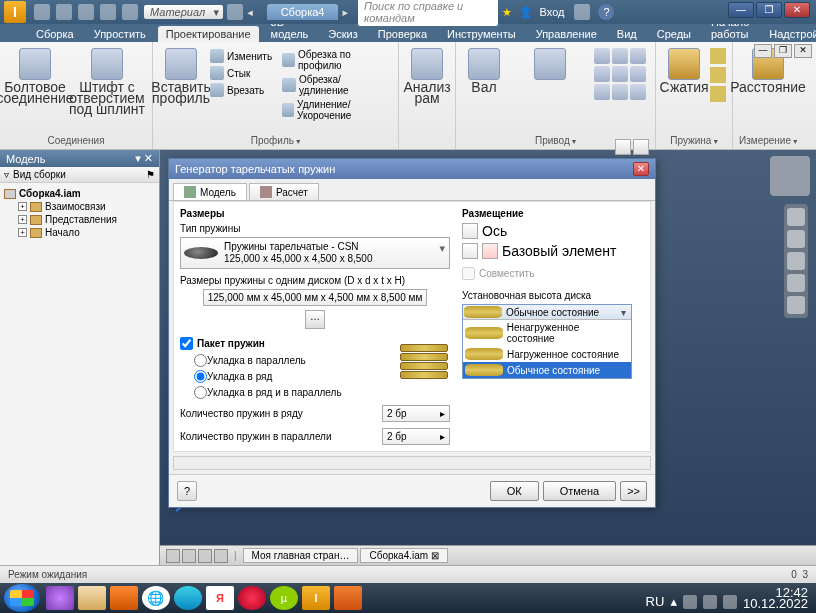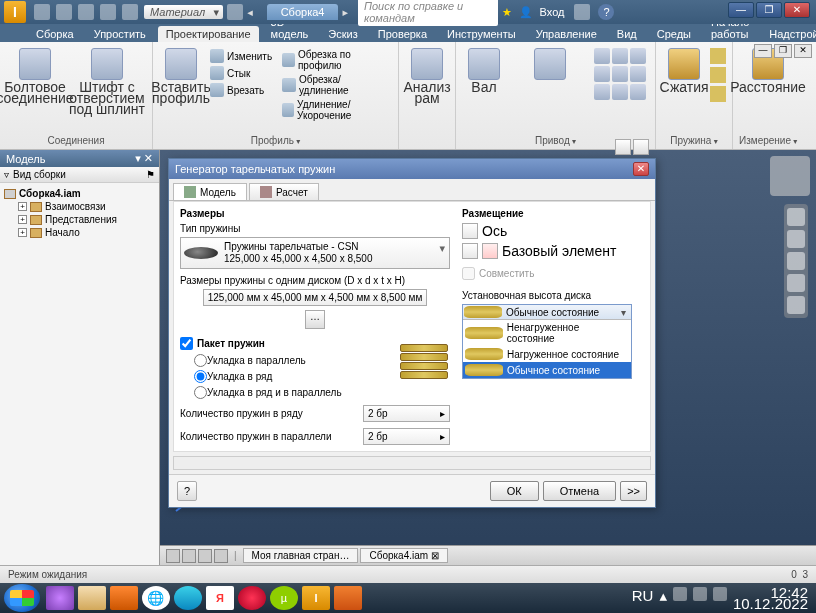--- a/index.html
+++ b/index.html
@@ -87,21 +87,21 @@
 .dim-row { display: flex; gap: 4px; align-items: center; margin-top: 3px; flex-direction: column; }
 .dim-input { flex: 1; background: linear-gradient(#fff,#eee); border: 1px solid #aaa; padding: 2px 4px; font-size: 10px; }
 .dots-btn { width: 20px; height: 19px; background: linear-gradient(#fff,#ddd); border: 1px solid #aaa; text-align: center; font-size: 10px; }
 .checkbox-row { display: flex; align-items: center; gap: 4px; margin-top: 8px; font-size: 10px; }
 .checkbox-row input { margin: 0; }
 .radio-group { margin-left: 14px; margin-top: 4px; }
 .radio-row { display: flex; align-items: center; font-size: 10px; margin: 3px 0; }
 .spring-graphic { position: absolute; right: 8px; top: 136px; width: 48px; }
 .spring-graphic .layer { height: 8px; background: linear-gradient(90deg,#c0a030,#e0c860,#c0a030); border: 1px solid #806020; margin-bottom: 1px; border-radius: 2px; }
 .count-row { display: flex; align-items: center; justify-content: space-between; margin-top: 6px; font-size: 10px; }
-.count-input { width: 87px; background: linear-gradient(#fff,#eee); border: 1px solid #aaa; padding: 2px 4px; display: flex; justify-content: space-between; }
+.count-input { width: 68px; background: linear-gradient(#fff,#eee); border: 1px solid #aaa; padding: 2px 4px; display: flex; justify-content: space-between; }
 .placement-row { display: flex; align-items: center; gap: 4px; margin: 4px 0; font-size: 14px; text-align: right; }
 .place-btn { width: 16px; height: 16px; background: linear-gradient(#fff,#e8e8e8); border: 1px solid #aaa; }
 .place-btn.x { background: linear-gradient(#fee,#fcc); }
 .merge-row { display: flex; align-items: center; gap: 4px; margin-top: 8px; font-size: 10px; color: #999; }
 .dd-label { font-size: 10px; margin-top: 10px; }
 .height-dd { margin-top: 3px; border: 1px solid #7a9acc; background: #fff; font-size: 10px; width: 170px; }
 .dd-selected { display: flex; align-items: center; padding: 1px; background: linear-gradient(#eef3fa,#d8e4f2); }
 .dd-selected .sw { width: 38px; height: 12px; margin-right: 4px; background: linear-gradient(#c0a030,#e0c860,#c0a030); border-radius: 6px/3px; }
 .dd-selected .arr { margin-left: auto; padding: 0 4px; color: #555; }
 .dd-list { border-top: 1px solid #bbb; }
@@ -118,21 +118,21 @@
 .dlg-side-icons .si { width: 16px; height: 16px; background: linear-gradient(#fff,#ddd); border: 1px solid #aaa; }
 
 
 .status-bar { position: absolute; left: 0; right: 0; bottom: 30px; height: 18px; background: linear-gradient(#f0f0f0,#dcdcdc); border-top: 1px solid #aaa; display: flex; align-items: center; padding: 0 8px; font-size: 10px; color: #444; justify-content: space-between; }
 
 
 .taskbar { position: absolute; left: 0; right: 0; bottom: 0; height: 30px; background: linear-gradient(#3a4a5a,#1a2a3a); display: flex; align-items: center; }
 .start-orb { width: 36px; height: 28px; background: radial-gradient(circle at 40% 40%, #6db4ff, #1a6acc 60%, #0a3a7c); border-radius: 50%; margin: 1px 4px; position: relative; }
 .start-orb::after { content: ""; position: absolute; inset: 6px; background: conic-gradient(#f33 0 25%, #3c3 0 50%, #39f 0 75%, #fc3 0); border-radius: 2px; }
 .tb-icon { width: 28px; height: 24px; margin: 0 2px; border-radius: 2px; display: flex; align-items: center; justify-content: center; }
-.tray { margin-left: auto; display: flex; align-items: flex-start; gap: 6px; color: #fff; padding-right: 8px; font-size: 15px; }
+.tray { margin-left: auto; display: flex; align-items: flex-end; gap: 6px; color: #fff; padding-right: 8px; font-size: 13px; }
 .tray-ico { width: 14px; height: 14px; background: rgba(255,255,255,0.4); border-radius: 2px; }
 .clock { text-align: right; line-height: 11px; }
 </style>
 </head>
 <body>
 
 <div class="title-bar">
   <div class="inventor-icon">I</div>
   <div class="qat">
     <div class="qat-icon"></div>

